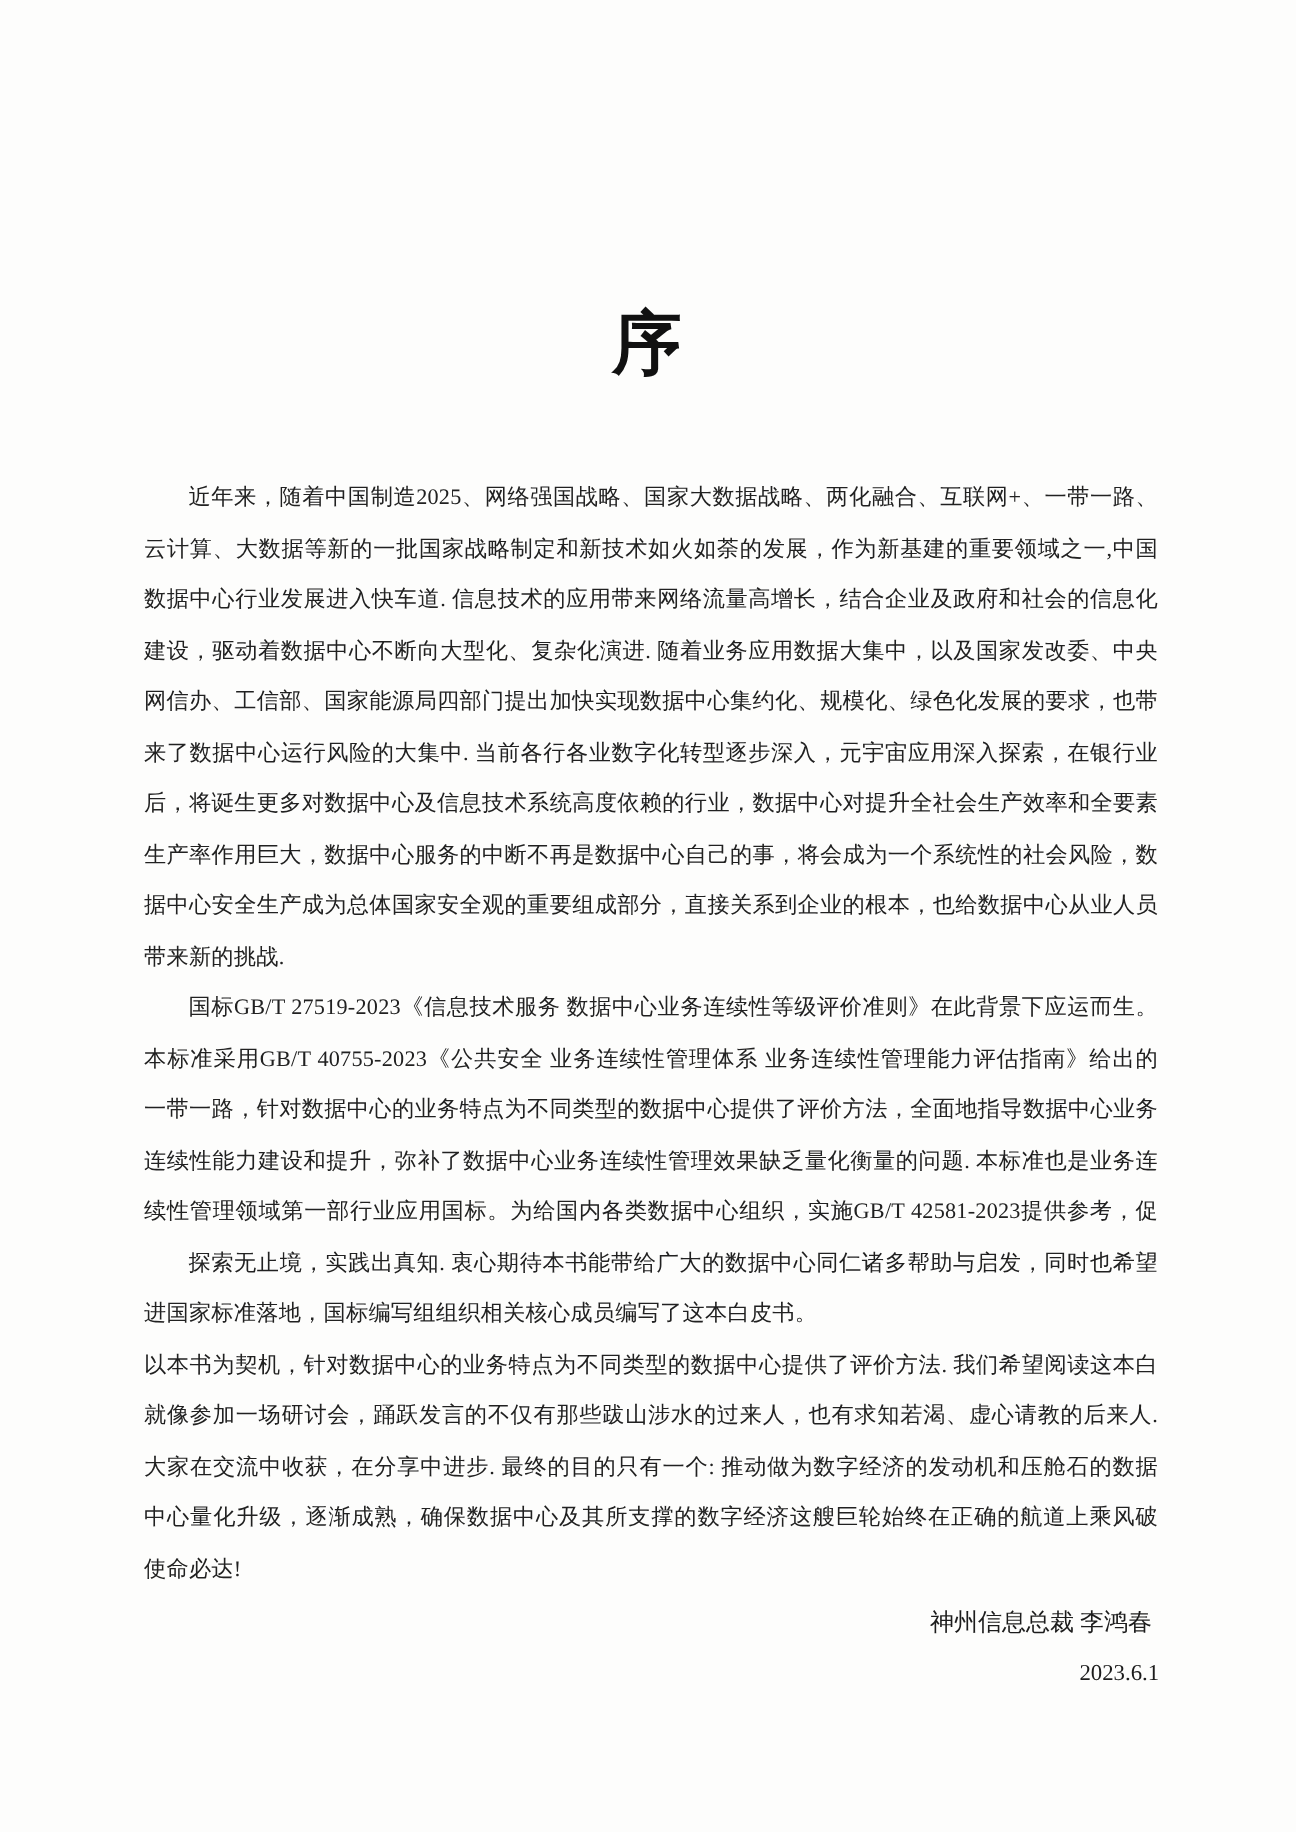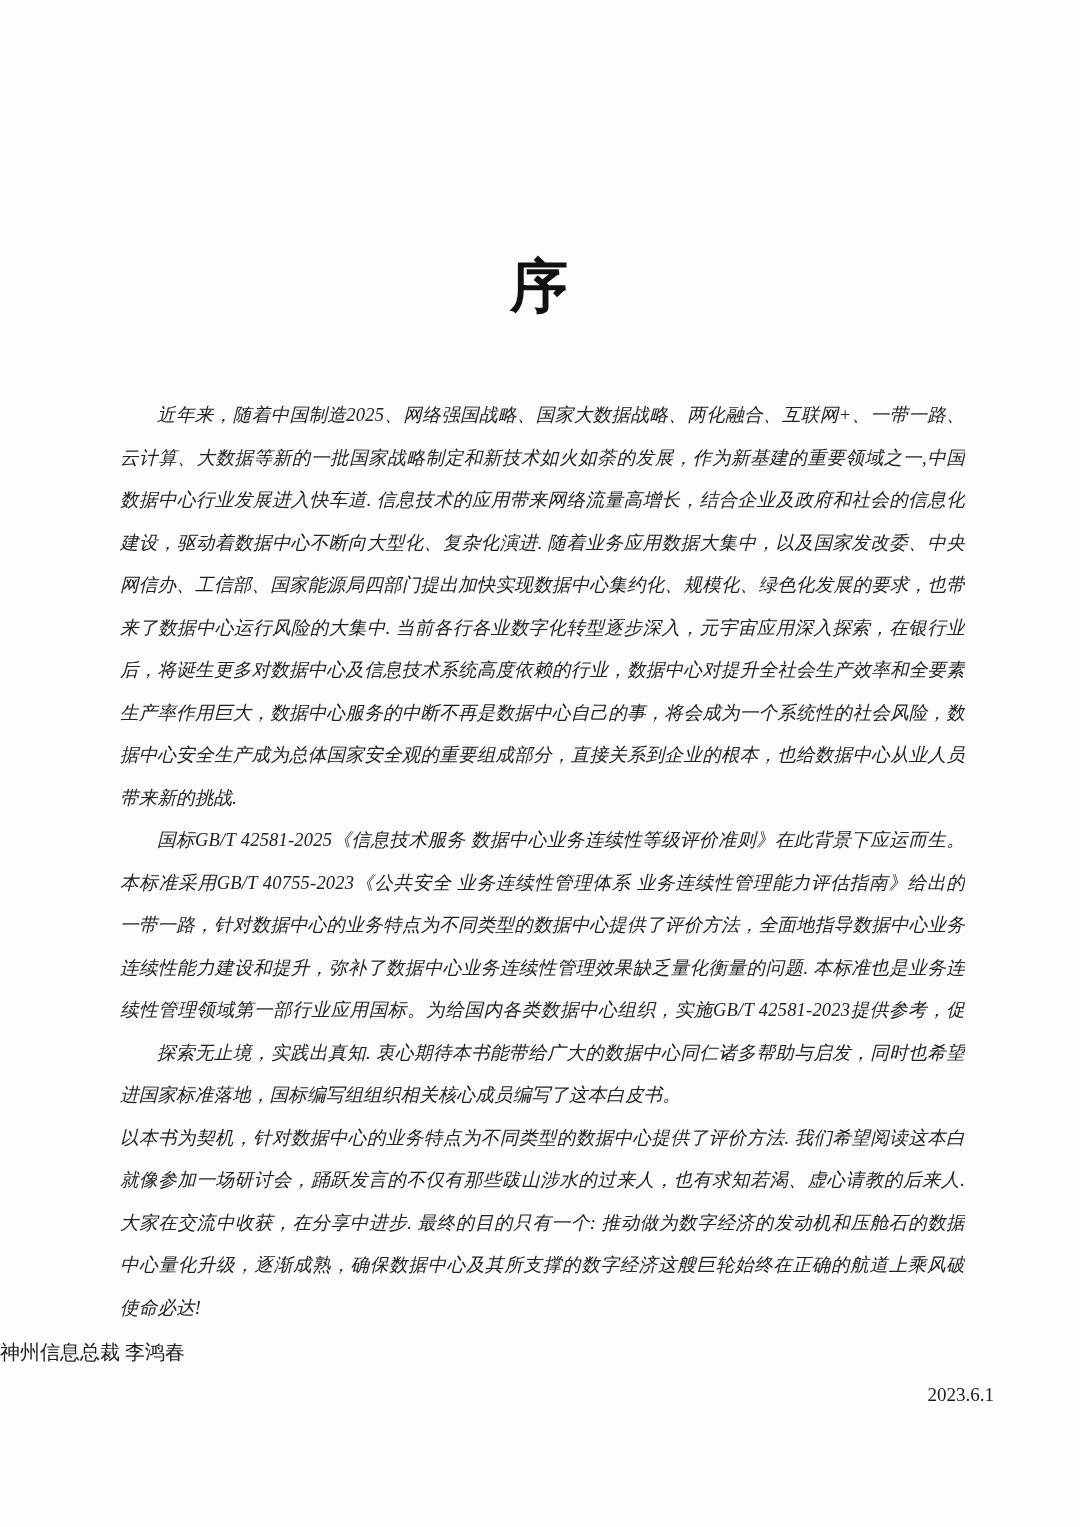--- a/index.html
+++ b/index.html
@@ -28,34 +28,33 @@
     font-size: 18.5px;
   }
   .line {
     line-height: 42.5px;
     height: 42.5px;
     text-align: justify;
     text-align-last: justify;
     letter-spacing: 0.2px;
     white-space: normal;
     overflow: hidden;
-    font-style: italic;
   }
   .line.para-first { text-indent: 2em; }
   .line.para-end { text-align-last: left; }
   .signature-row {
     margin-top: 2px;
-    padding-right: 66px;
-    text-align: left;
+    padding-right: 120px;
+    text-align: right;
     font-size: 20px;
     line-height: 42.5px;
     color: #1c1c1c;
   }
   .date-row {
-    padding-right: 86px;
+    padding-right: 114px;
     text-align: right;
     font-size: 19px;
     line-height: 42.5px;
     font-family: "Liberation Serif", "DejaVu Serif", serif;
     color: #1c1c1c;
     margin-left: 12px;
   }
 </style>
 </head>
 <body>
@@ -67,21 +66,21 @@
       <div class="line para-first">近年来，随着中国制造2025、网络强国战略、国家大数据战略、两化融合、互联网+、一带一路、</div>
       <div class="line">云计算、大数据等新的一批国家战略制定和新技术如火如荼的发展，作为新基建的重要领域之一,中国</div>
       <div class="line">数据中心行业发展进入快车道. 信息技术的应用带来网络流量高增长，结合企业及政府和社会的信息化</div>
       <div class="line">建设，驱动着数据中心不断向大型化、复杂化演进. 随着业务应用数据大集中，以及国家发改委、中央</div>
       <div class="line">网信办、工信部、国家能源局四部门提出加快实现数据中心集约化、规模化、绿色化发展的要求，也带</div>
       <div class="line">来了数据中心运行风险的大集中. 当前各行各业数字化转型逐步深入，元宇宙应用深入探索，在银行业</div>
       <div class="line">后，将诞生更多对数据中心及信息技术系统高度依赖的行业，数据中心对提升全社会生产效率和全要素</div>
       <div class="line">生产率作用巨大，数据中心服务的中断不再是数据中心自己的事，将会成为一个系统性的社会风险，数</div>
       <div class="line">据中心安全生产成为总体国家安全观的重要组成部分，直接关系到企业的根本，也给数据中心从业人员</div>
       <div class="line para-end">带来新的挑战.</div>
-      <div class="line para-first">国标GB/T 42581-2025《信息技术服务 数据中心业务连续性等级评价准则》在此背景下应运而生。</div>
+      <div class="line para-first">国标GB/T 27519-2023《信息技术服务 数据中心业务连续性等级评价准则》在此背景下应运而生。</div>
       <div class="line">本标准采用GB/T 40755-2023《公共安全 业务连续性管理体系 业务连续性管理能力评估指南》给出的</div>
       <div class="line">一带一路，针对数据中心的业务特点为不同类型的数据中心提供了评价方法，全面地指导数据中心业务</div>
       <div class="line">连续性能力建设和提升，弥补了数据中心业务连续性管理效果缺乏量化衡量的问题. 本标准也是业务连</div>
       <div class="line">续性管理领域第一部行业应用国标。为给国内各类数据中心组织，实施GB/T 42581-2023提供参考，促</div>
       <div class="line para-first">探索无止境，实践出真知. 衷心期待本书能带给广大的数据中心同仁诸多帮助与启发，同时也希望</div>
       <div class="line para-end">进国家标准落地，国标编写组组织相关核心成员编写了这本白皮书。</div>
       <div class="line">以本书为契机，针对数据中心的业务特点为不同类型的数据中心提供了评价方法. 我们希望阅读这本白书</div>
       <div class="line">就像参加一场研讨会，踊跃发言的不仅有那些跋山涉水的过来人，也有求知若渴、虚心请教的后来人.</div>
       <div class="line">大家在交流中收获，在分享中进步. 最终的目的只有一个: 推动做为数字经济的发动机和压舱石的数据</div>
       <div class="line">中心量化升级，逐渐成熟，确保数据中心及其所支撑的数字经济这艘巨轮始终在正确的航道上乘风破浪，</div>

